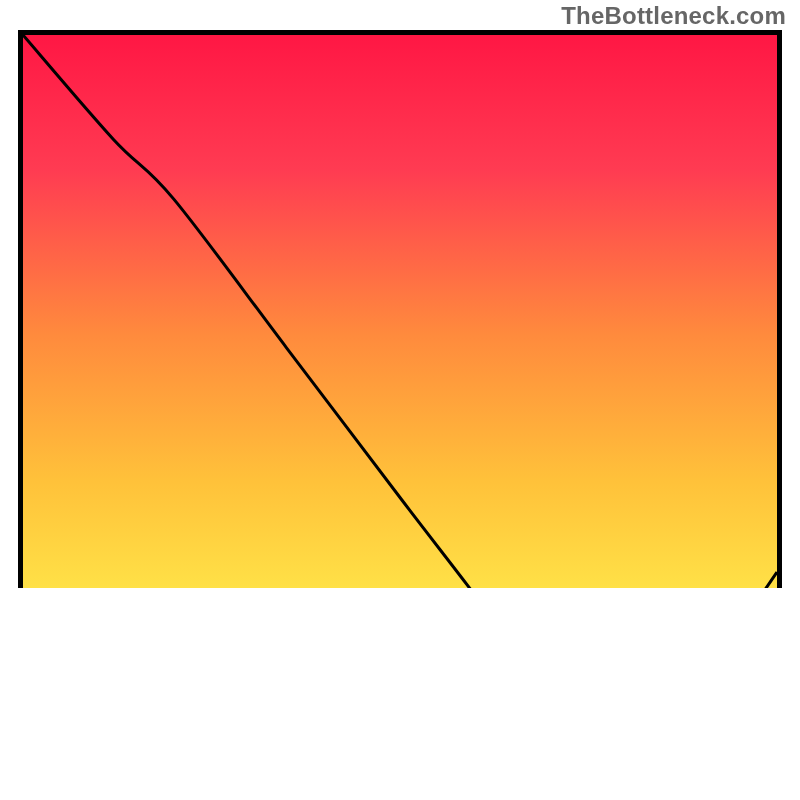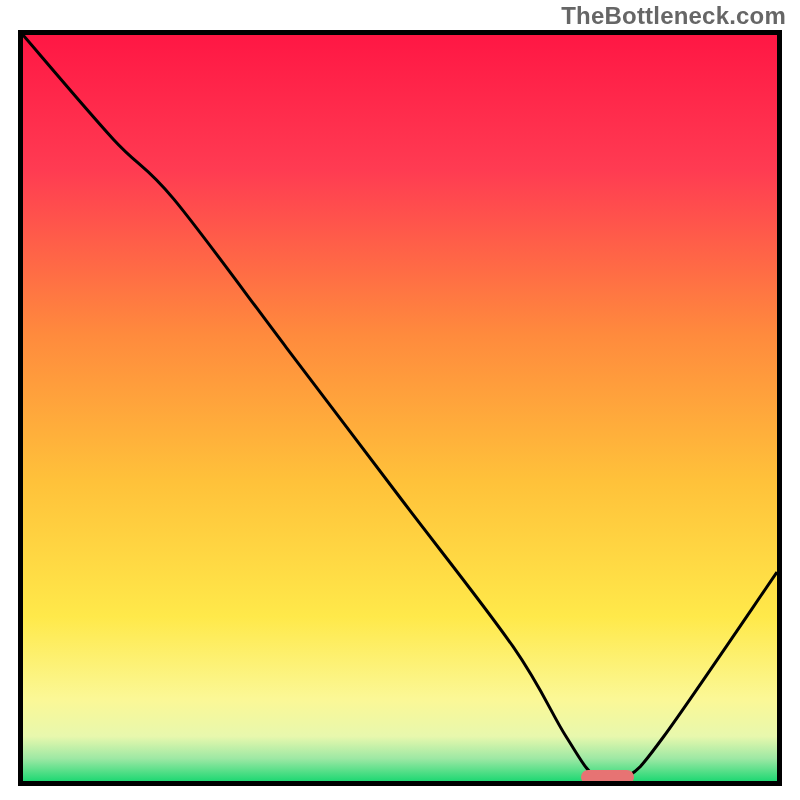--- a/index.html
+++ b/index.html
@@ -4,21 +4,21 @@
 <style>
   body {
     margin: 0;
     padding: 0;
     background: #fff;
     font-family: Arial, Helvetica, sans-serif;
   }
   .stage {
     position: relative;
     width: 800px;
-    height: 800px;
+    height: 588px;
   }
   .watermark {
     position: absolute;
     top: 2px;
     right: 14px;
     font-size: 24px;
     font-weight: 600;
     color: #666;
     letter-spacing: 0.2px;
   }

